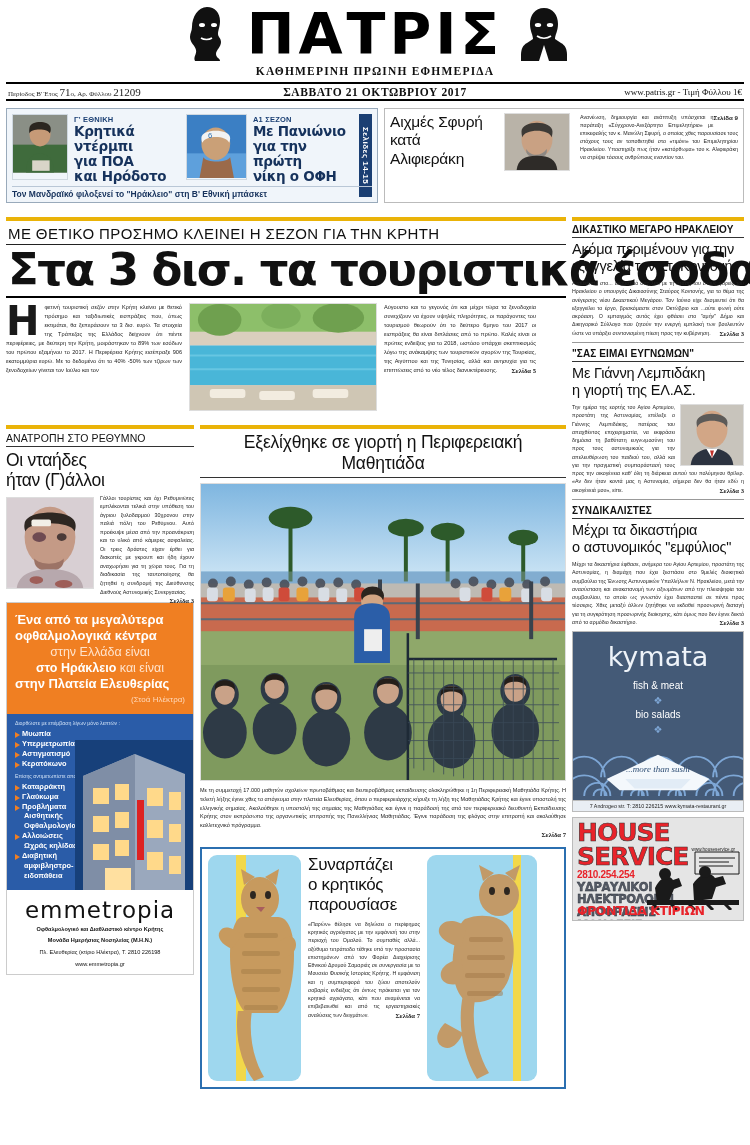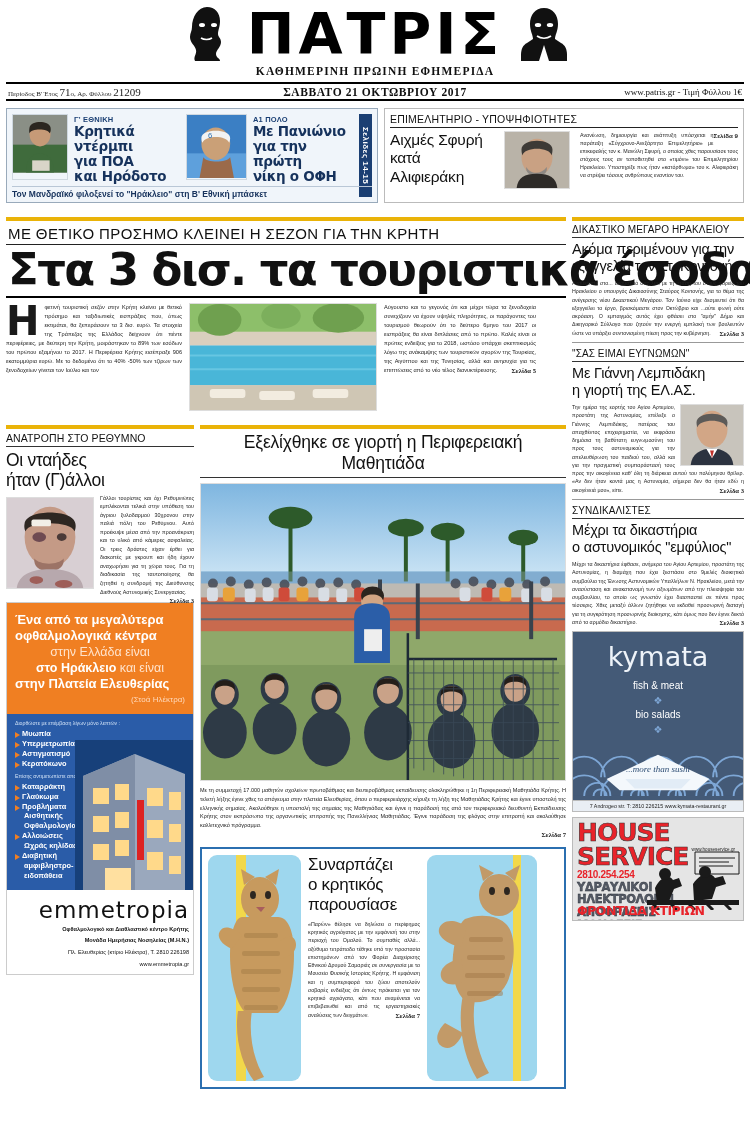--- a/index.html
+++ b/index.html
@@ -107,21 +107,21 @@
   .lead-body { display: flex; gap: 7px; margin-top: 5px; }
   .lead-col { font-size: 5.6px; line-height: 1.62; text-align: justify; color: #1a1a1a; }
   .lead-col.c1 { width: 176px; }
   .lead-col.c2 { width: 152px; }
   .lead-photo { width: 188px; height: 108px; overflow: hidden; position: relative; border: 1px solid #ddd; }
   .dropcap {
     float: left; font-family: "DejaVu Sans", sans-serif; font-weight: bold;
     font-size: 40px; line-height: .82; padding: 2px 5px 0 0;
   }
   .pg { font-weight: bold; font-size: 6.6px; float: right; font-family: "Liberation Serif", serif; }
-  .rt-kicker { font-size: 10px; letter-spacing: .1px; border-bottom: 1px solid #333; padding-bottom: 2px; }
+  .rt-kicker { font-size: 10px; letter-spacing: .1px; border-bottom: 1px solid #333; padding-bottom: 2px; font-weight: bold; }
   .rt-head { font-size: 14.5px; line-height: 1.18; margin-top: 3px; letter-spacing: -.2px; }
   .rt-text { font-size: 5.3px; line-height: 1.56; text-align: justify; margin-top: 4px; color: #222; }
   .rt-photo { width: 64px; height: 62px; float: right; margin: 1px 0 2px 5px; overflow: hidden; border: 1px solid #ddd; position: relative; }
   .hr-thin { border-top: 1px solid #999; margin: 5px 0; }
 
   
   .lf-kicker { font-size: 10.5px; border-bottom: 1px solid #333; padding-bottom: 2px; letter-spacing: .1px; }
   .lf-head { font-size: 17.5px; line-height: 1.16; margin-top: 3px; letter-spacing: -.3px; }
   .lf-photo { width: 88px; height: 92px; float: left; margin: 3px 6px 2px 0; overflow: hidden; border: 1px solid #ddd; position: relative; }
   .lf-text { font-size: 5.4px; line-height: 1.58; text-align: justify; margin-top: 3px; color: #222; }
@@ -154,21 +154,21 @@
   .ad-eye-bot .intro { font-size: 5.2px; color: #cfe0f5; line-height: 1.4; }
   .ad-eye-bot ul { list-style: none; margin-top: 2px; }
   .ad-eye-bot li { font-size: 7.4px; font-weight: bold; line-height: 1.34; position: relative; padding-left: 7px; }
   .ad-eye-bot li.sub { padding-left: 9px; }
   .ad-eye-bot li.bullet::before {
     content: ""; position: absolute; left: 0; top: 3px;
     border-left: 5px solid #f07f22; border-top: 3.2px solid transparent; border-bottom: 3.2px solid transparent;
   }
   .ad-eye-bot .note { font-size: 5.2px; color: #cfe0f5; line-height: 1.35; margin: 4px 0 2px; }
   .ad-eye-bot .bldg { position: absolute; right: 0; bottom: 0; width: 118px; height: 150px; }
-  .ad-eye-logo { background: #fff; padding: 7px 4px 6px; text-align: right; }
+  .ad-eye-logo { background: #fff; padding: 7px 4px 6px; text-align: center; }
   .ad-eye-logo .brand {
     font-size: 23px; letter-spacing: 1px; font-weight: normal;
     font-family: "DejaVu Sans", sans-serif; color: #111;
   }
   .ad-eye-logo .s1 { font-size: 5.6px; font-weight: bold; margin-top: 3px; line-height: 1.42; }
   .ad-eye-logo .s2 { font-size: 5.6px; margin-top: 4px; line-height: 1.42; }
 
   .ad-kymata {
     background: #445a77; margin-top: 5px; border: 1px solid #bbb;
     height: 170px; position: relative; overflow: hidden; color: #fff; text-align: center;
@@ -284,35 +284,34 @@
           <svg class="ph" viewBox="0 0 62 66" preserveAspectRatio="none">
             <rect width="62" height="66" fill="#3b7fc4"></rect>
             <rect y="40" width="62" height="26" fill="#5ea0dc"></rect>
             <ellipse cx="30" cy="30" rx="15" ry="17" fill="#caa077"></ellipse>
             <path d="M15 24c0-10 30-10 30 0 0 3-1 5-1 5-3-8-25-8-28 0 0 0-1-2-1-5z" fill="#f2f2f2"></path>
             <text x="22" y="24" font-size="8" fill="#2b6fb0" font-family="sans-serif">6</text>
             <path d="M17 44c4 6 24 6 28 0l4 22H13z" fill="#9b6a4a"></path>
           </svg>
         </div>
         <div class="sp-text">
-          <div class="sp-kicker">Α1 ΠΟΛΟ</div>
+          <div class="sp-kicker">Α1 ΣΕΖΟΝ</div>
           <div class="sp-head">
             <div>Με Πανιώνιο</div>
             <div>για την πρώτη</div>
             <div>νίκη ο ΟΦΗ</div>
           </div>
         </div>
       </div>
 
       <div class="sp-side">Σελίδες 14-15</div>
       <div class="sp-footer">Τον Μανδραϊκό φιλοξενεί το "Ηράκλειο" στη Β' Εθνική μπάσκετ</div>
     </div>
 
     <div class="epimel">
-      <div class="epimel-kicker">ΕΠΙΜΕΛΗΤΗΡΙΟ - ΥΠΟΨΗΦΙΟΤΗΤΕΣ</div>
       <div class="epimel-body">
         <div class="epimel-head">
           <div>Αιχμές Σφυρή</div>
           <div>κατά</div>
           <div>Αλιφιεράκη</div>
         </div>
         <div class="epimel-photo">
           <svg class="ph" viewBox="0 0 66 58" preserveAspectRatio="none">
             <rect width="66" height="58" fill="#b9b3a8"></rect>
             <ellipse cx="33" cy="26" rx="16" ry="19" fill="#c9a183"></ellipse>

